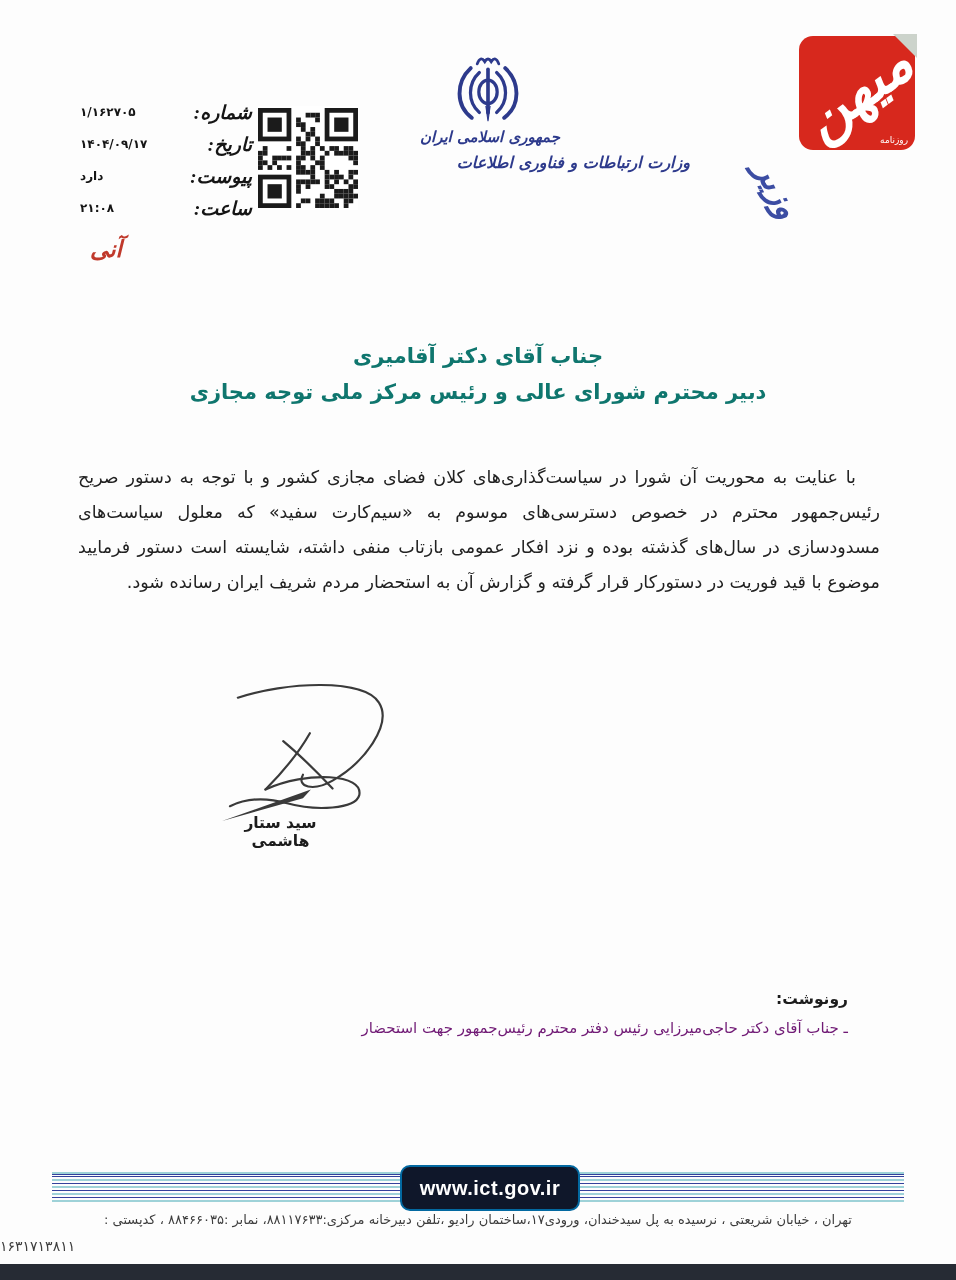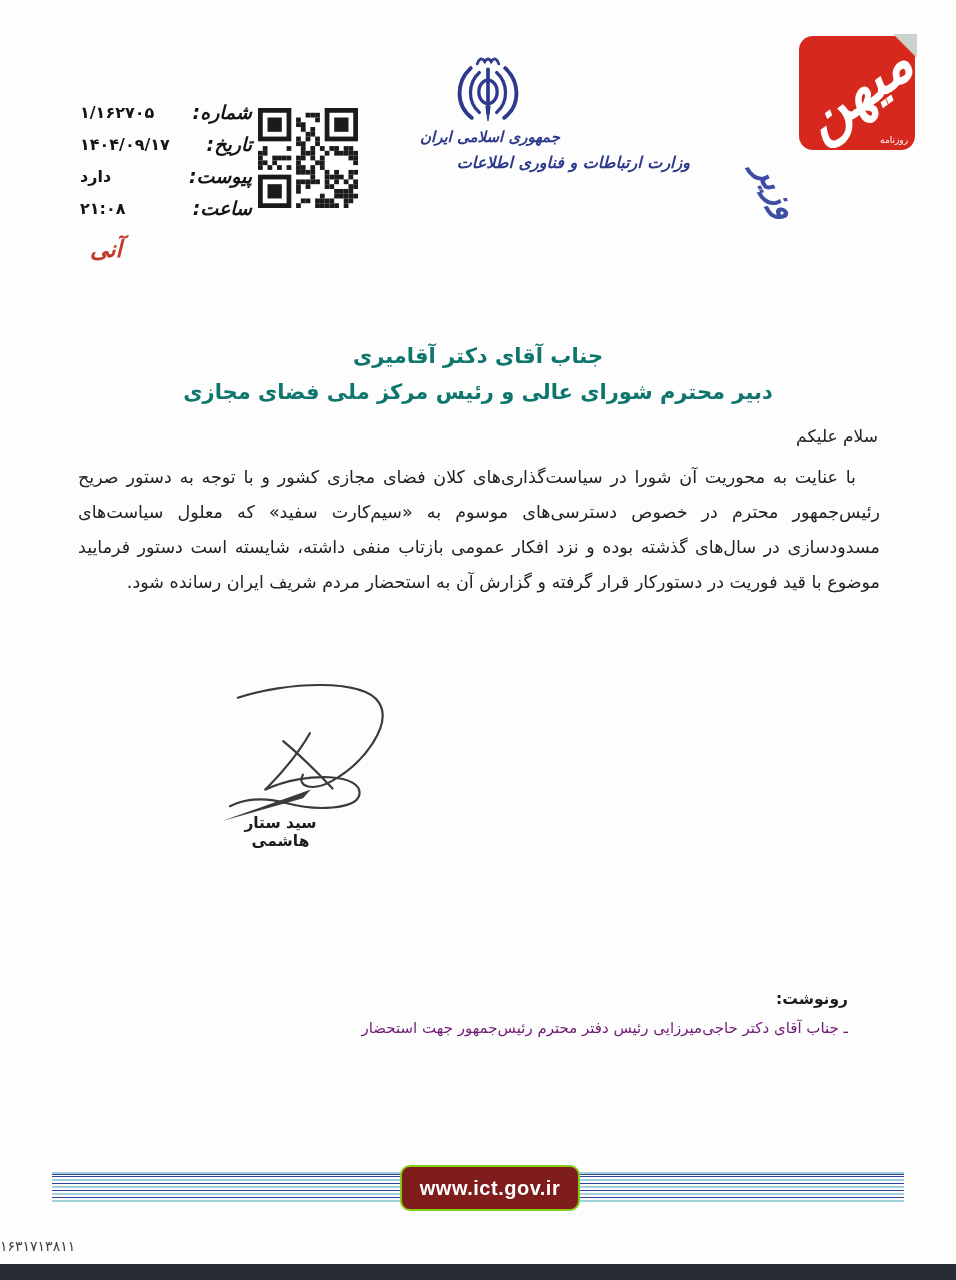--- a/index.html
+++ b/index.html
@@ -39,22 +39,22 @@
     position:absolute;left:330px;top:128px;width:320px;text-align:center;
     color:#2d3a8c;font-size:15px;font-weight:bold;font-style:italic;direction:rtl;
   }
   .org-line2{
     position:absolute;left:290px;top:153px;width:400px;text-align:right;
     color:#2d3a8c;font-size:16px;font-weight:bold;font-style:italic;direction:rtl;
   }
   
   .meta{position:absolute;left:80px;top:96px;width:172px;direction:rtl;}
   .meta-row{display:flex;justify-content:space-between;align-items:center;height:32px;}
-  .meta-label{font-size:19px;font-weight:bold;font-style:italic;color:#151515;white-space:nowrap;}
-  .meta-value{font-size:16px;font-weight:600;color:#151515;white-space:nowrap;}
+  .meta-label{font-size:19px;font-weight:bold;font-style:italic;color:#151515;white-space:nowrap;font-family:Liberation Serif, serif;}
+  .meta-value{font-size:12px;font-weight:600;color:#151515;white-space:nowrap;}
   .qr{position:absolute;left:258px;top:106px;width:100px;height:104px;background:#fff;}
   .urgent{
     position:absolute;left:90px;top:236px;
     color:#c0392b;font-size:23px;font-weight:bold;font-style:italic;
   }
   
   .addressee{
     position:absolute;left:0;top:338px;width:956px;text-align:center;direction:rtl;
     font-weight:bold;font-size:21px;line-height:36px;color:#0f766e;
   }
@@ -80,21 +80,21 @@
   
   .deco-lines{
     position:absolute;left:52px;top:1172px;width:852px;height:30px;
     background-image:
       repeating-linear-gradient(to bottom,#9ed2d8 0 2px,transparent 2px 7px),
       repeating-linear-gradient(to bottom,#33419b 0 1px,transparent 1px 7px);
     background-position:0 0,0 4px;
   }
   .website-box{
     position:absolute;left:400px;top:1165px;width:176px;height:42px;
-    background:#7f1d1d;border-radius:10px;border:2px solid #84cc16;
+    background:#0f172a;border-radius:10px;border:2px solid #0369a1;
     display:flex;align-items:center;justify-content:center;
     color:#fff;font-size:20px;font-weight:bold;letter-spacing:.5px;
     font-family:"Liberation Sans",sans-serif;
   }
   .address{
     position:absolute;left:40px;top:1212px;width:876px;text-align:center;direction:rtl;
     font-size:13px;color:#3d3d3d;
   }
   .postal{
     position:absolute;left:0;top:1238px;width:937px;text-align:left;direction:rtl;
@@ -282,24 +282,23 @@
         <rect x="0" y="66.66666666666667" width="33.333333333333336" height="33.333333333333336" fill="#1b1b1b"></rect>
         <rect x="4.761904761904762" y="71.42857142857143" width="23.80952380952381" height="23.80952380952381" fill="#ffffff"></rect>
         <rect x="9.523809523809524" y="76.19047619047619" width="14.285714285714285" height="14.285714285714285" fill="#1b1b1b"></rect>
       </svg>
   </div>
 
   <div class="urgent">آنی</div>
 
   <div class="addressee">
     <div>جناب آقای دکتر آقامیری</div>
-    <div>دبیر محترم شورای عالی و رئیس مرکز ملی فضای مجازی</div>
-  </div>
-
-  <div class="salutation">سلام علیکم</div>
+    <div>دبیر محترم شورای عالی و رئیس مرکز ملی توجه مجازی</div>
+  </div>
+
   <div class="body-par">با عنایت به محوریت آن شورا در سیاست‌گذاری‌های کلان فضای مجازی کشور و با توجه به دستور صریح رئیس‌جمهور محترم در خصوص دسترسی‌های موسوم به «سیم‌کارت سفید» که معلول سیاست‌های مسدودسازی در سال‌های گذشته بوده و نزد افکار عمومی بازتاب منفی داشته، شایسته است دستور فرمایید موضوع با قید فوریت در دستورکار قرار گرفته و گزارش آن به استحضار مردم شریف ایران رسانده شود.</div>
 
   <div class="sig">
     <svg viewBox="0 0 250 150" width="255" height="148">
       <g stroke="#3a3a3a" stroke-width="2.2" fill="none" stroke-linecap="round">
         <path d="M24 22 C72 6 152 2 167 27 C181 49 152 88 120 106 C101 117 83 113 90 100"></path>
         <path d="M70 66 C88 81 104 97 120 114"></path>
         <path d="M97 58 C85 79 70 97 52 115"></path>
         <path d="M52 115 C94 96 152 99 147 121 C143 135 103 137 74 129 C49 122 30 125 16 132"></path>
       </g>
@@ -310,16 +309,17 @@
 
   <div class="cc">
     <div class="cc-label">رونوشت:</div>
     <div class="cc-item">ـ جناب آقای دکتر حاجی‌میرزایی رئیس دفتر محترم رئیس‌جمهور جهت استحضار</div>
   </div>
 
   <div class="deco-lines"></div>
   <div class="website-box">
     <span>www.ict.gov.ir</span>
   </div>
+  <div class="address">تهران ، خیابان شریعتی ، نرسیده به پل سیدخندان، ورودی۱۷،ساختمان رادیو ،تلفن دبیرخانه مرکزی:۸۸۱۱۷۶۳۳، نمابر :۸۸۴۶۶۰۳۵ ، کدپستی :</div>
   <div class="postal">۱۶۳۱۷۱۳۸۱۱</div>
   <div class="bottom-bar"></div>
 
 </div>
 
 </body></html>

